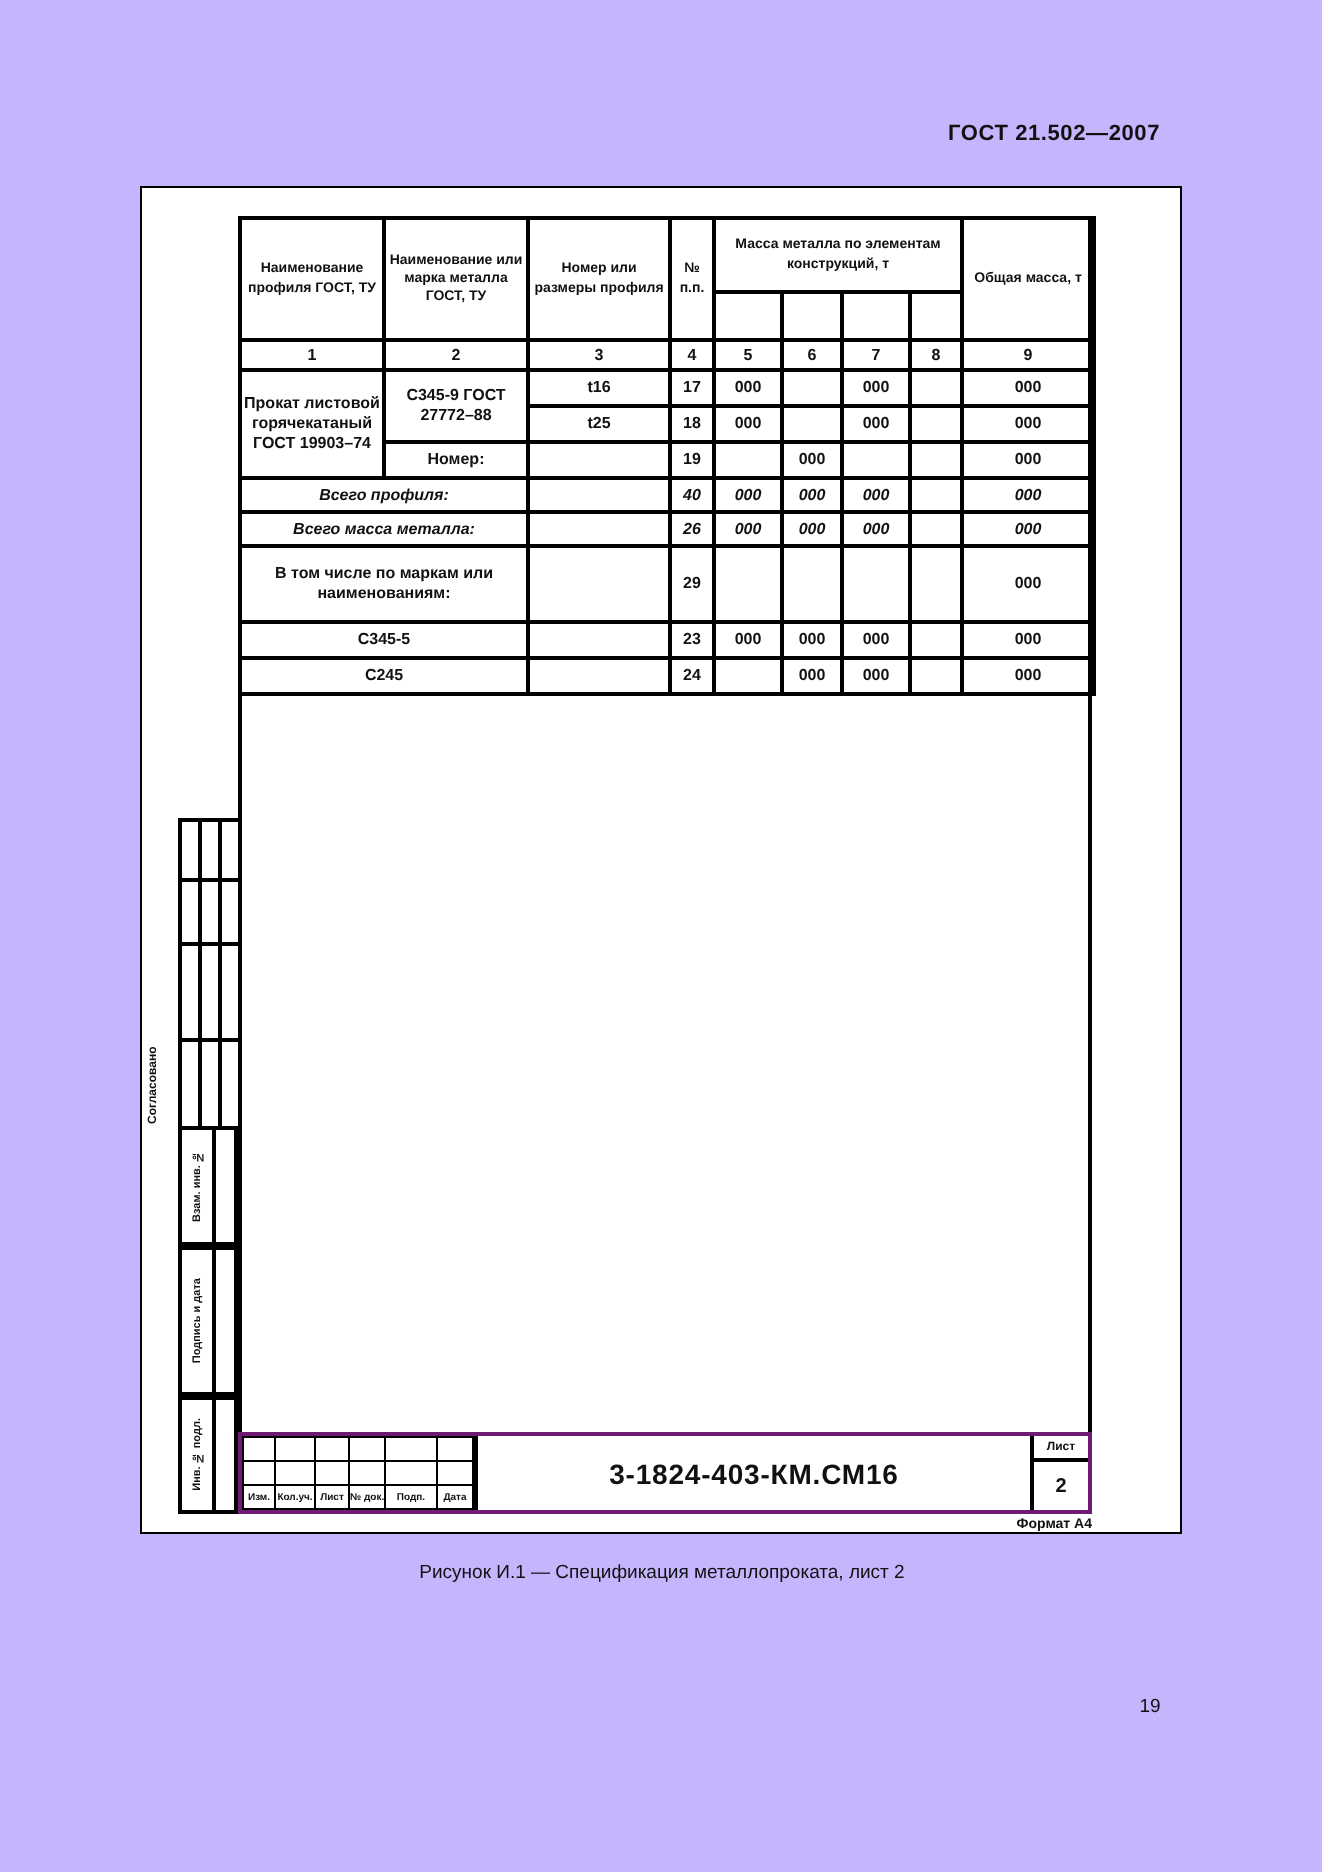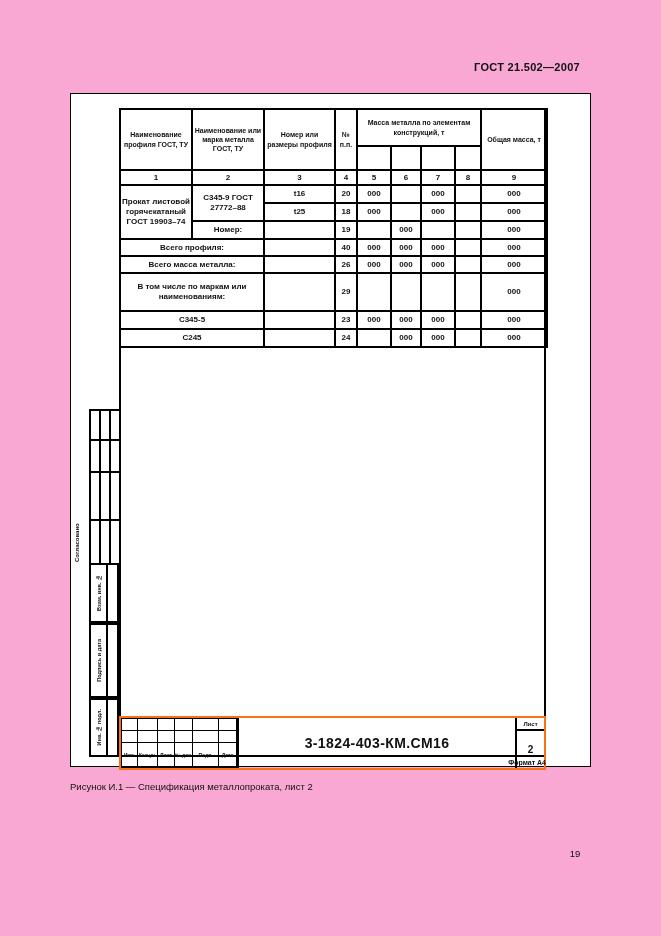--- a/index.html
+++ b/index.html
@@ -1,75 +1,75 @@
 <!DOCTYPE html>
 <html><head>
 <meta charset="utf-8">
 <style>
   * { margin:0; padding:0; box-sizing:border-box; }
   html,body { width:661px; height:936px; background:#fff; color:#111;
               font-family:"Liberation Sans", sans-serif; position:relative; }
-  .page { position:absolute; left:0; top:0; width:661px; height:936px; background:#f9a8d4; }
+  .page { position:absolute; left:0; top:0; width:661px; height:936px; background:#c4b5fd; }
 
   .gost-ref { position:absolute; top:61px; left:300px; width:280px; text-align:right;
               font-size:11px; font-weight:bold; letter-spacing:0.3px; }
 
   .sheet { position:absolute; left:70px; top:93px; width:521px; height:674px;
            border:1.5px solid #000; background:#fff; }
 
   .frame { position:absolute; left:48px; top:14px; width:427px; height:649px;
            border:2px solid #000; }
 
   
   table.spec { position:absolute; left:48px; top:14px; width:427px;
                border-collapse:collapse; table-layout:fixed; }
   table.spec th, table.spec td { border:2px solid #000; text-align:center;
                vertical-align:middle; font-weight:bold; padding:0 1px; overflow:hidden; }
   table.spec th { font-size:7px; line-height:1.3; }
   table.spec td { font-size:8px; line-height:1.25; }
   td.small { font-size:7px; }
   tr.rh1 { height:37px; } tr.rh2 { height:24px; } tr.rnum { height:15px; }
-  tr.rd  { height:18px; } tr.rm  { height:17px; } tr.rtall { height:38px; }
+  tr.rd  { height:18px; } tr.rm  { height:17px;font-style:italic; } tr.rtall { height:38px; }
 
   
   .vtext { writing-mode:vertical-rl; transform:rotate(180deg);
            font-weight:bold; white-space:nowrap; }
   .soglas { position:absolute; left:3px; top:402px; height:66px; font-size:6px; }
   table.approval { position:absolute; left:18px; top:315px; border-collapse:collapse; }
   table.approval td { border:2px solid #000; padding:0; }
   .stamp { position:absolute; left:18px; width:30px; border:2px solid #000;
            display:flex; background:#fff; }
   .stamp .lab { width:17px; border-right:2px solid #000; display:flex;
                 align-items:center; justify-content:center; }
   .stamp .lab .vtext { font-size:5.5px; }
   .stamp .val { flex:1; }
   .st-vzam { top:469px; height:60px; }
   .st-podp { top:529px; height:75px; }
   .st-inv  { top:604px; height:59px; }
 
   
-  .title-block { position:absolute; left:48px; top:622px; width:427px; height:54px;
-                 border:2px solid #f97316; display:flex; }
+  .title-block { position:absolute; left:48px; top:622px; width:427px; height:41px;
+                 border:2px solid #701a75; display:flex; }
   table.rev { width:115px; height:100%; border-collapse:collapse; table-layout:fixed; }
   table.rev td { border:1.5px solid #000; padding:0; font-size:5px; font-weight:bold;
                  text-align:center; vertical-align:middle; overflow:hidden; white-space:nowrap; }
   table.rev tr.e { height:12px; }
   .doc-cell { flex:1; border-left:2px solid #000; border-right:2px solid #000;
               display:flex; align-items:center; justify-content:center;
               font-size:14px; font-weight:bold; letter-spacing:0.4px; }
   .sheet-box { width:27px; display:flex; flex-direction:column; }
   .sheet-box .lbl { height:13px; border-bottom:2px solid #000; font-size:6px;
                     font-weight:bold; text-align:center; line-height:12px; }
   .sheet-box .num { flex:1; display:flex; align-items:center; justify-content:center;
                     font-size:10px; font-weight:bold; }
 
   .format-note { position:absolute; top:665px; left:0; width:475px; text-align:right;
                  font-size:7px; font-weight:bold; }
 
-  .caption { position:absolute; top:781px; left:70px; width:522px; 
+  .caption { position:absolute; top:781px; left:70px; width:522px; text-align:center;
              font-size:9.5px; }
   .pagenum { position:absolute; top:848px; left:558px; width:34px; text-align:center;
              font-size:9.5px; }
 </style>
 </head>
 <body>
 
 <div class="page">
 
   <div class="gost-ref">ГОСТ 21.502—2007</div>
@@ -164,21 +164,21 @@
         <td>5</td>
         <td>6</td>
         <td>7</td>
         <td>8</td>
         <td>9</td>
       </tr>
       <tr class="rd">
         <td rowspan="3" class="small">Прокат листовой горячекатаный ГОСТ 19903–74</td>
         <td rowspan="2" class="small">С345-9 ГОСТ 27772–88</td>
         <td>t16</td>
-        <td>20</td>
+        <td>17</td>
         <td>000</td>
         <td></td>
         <td>000</td>
         <td></td>
         <td>000</td>
       </tr>
       <tr class="rd">
         <td>t25</td>
         <td>18</td>
         <td>000</td>

